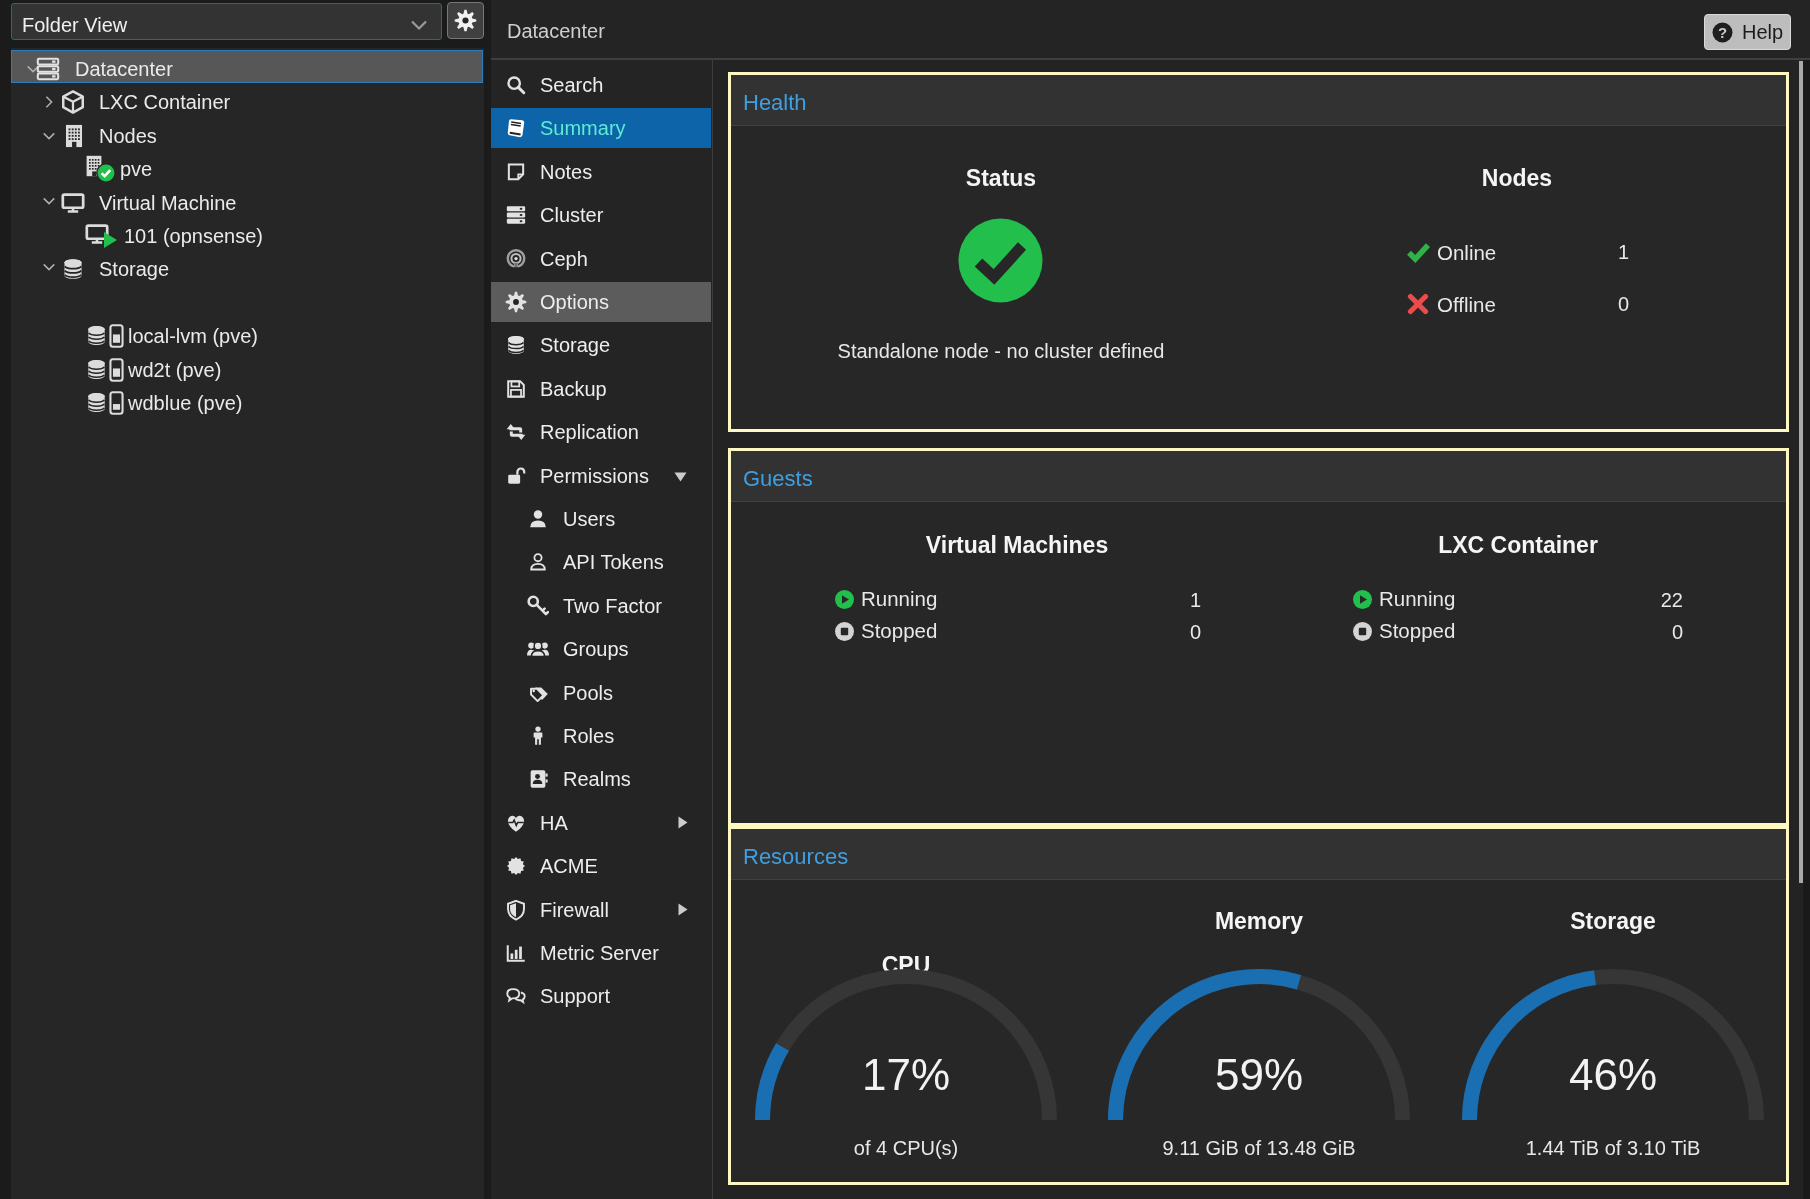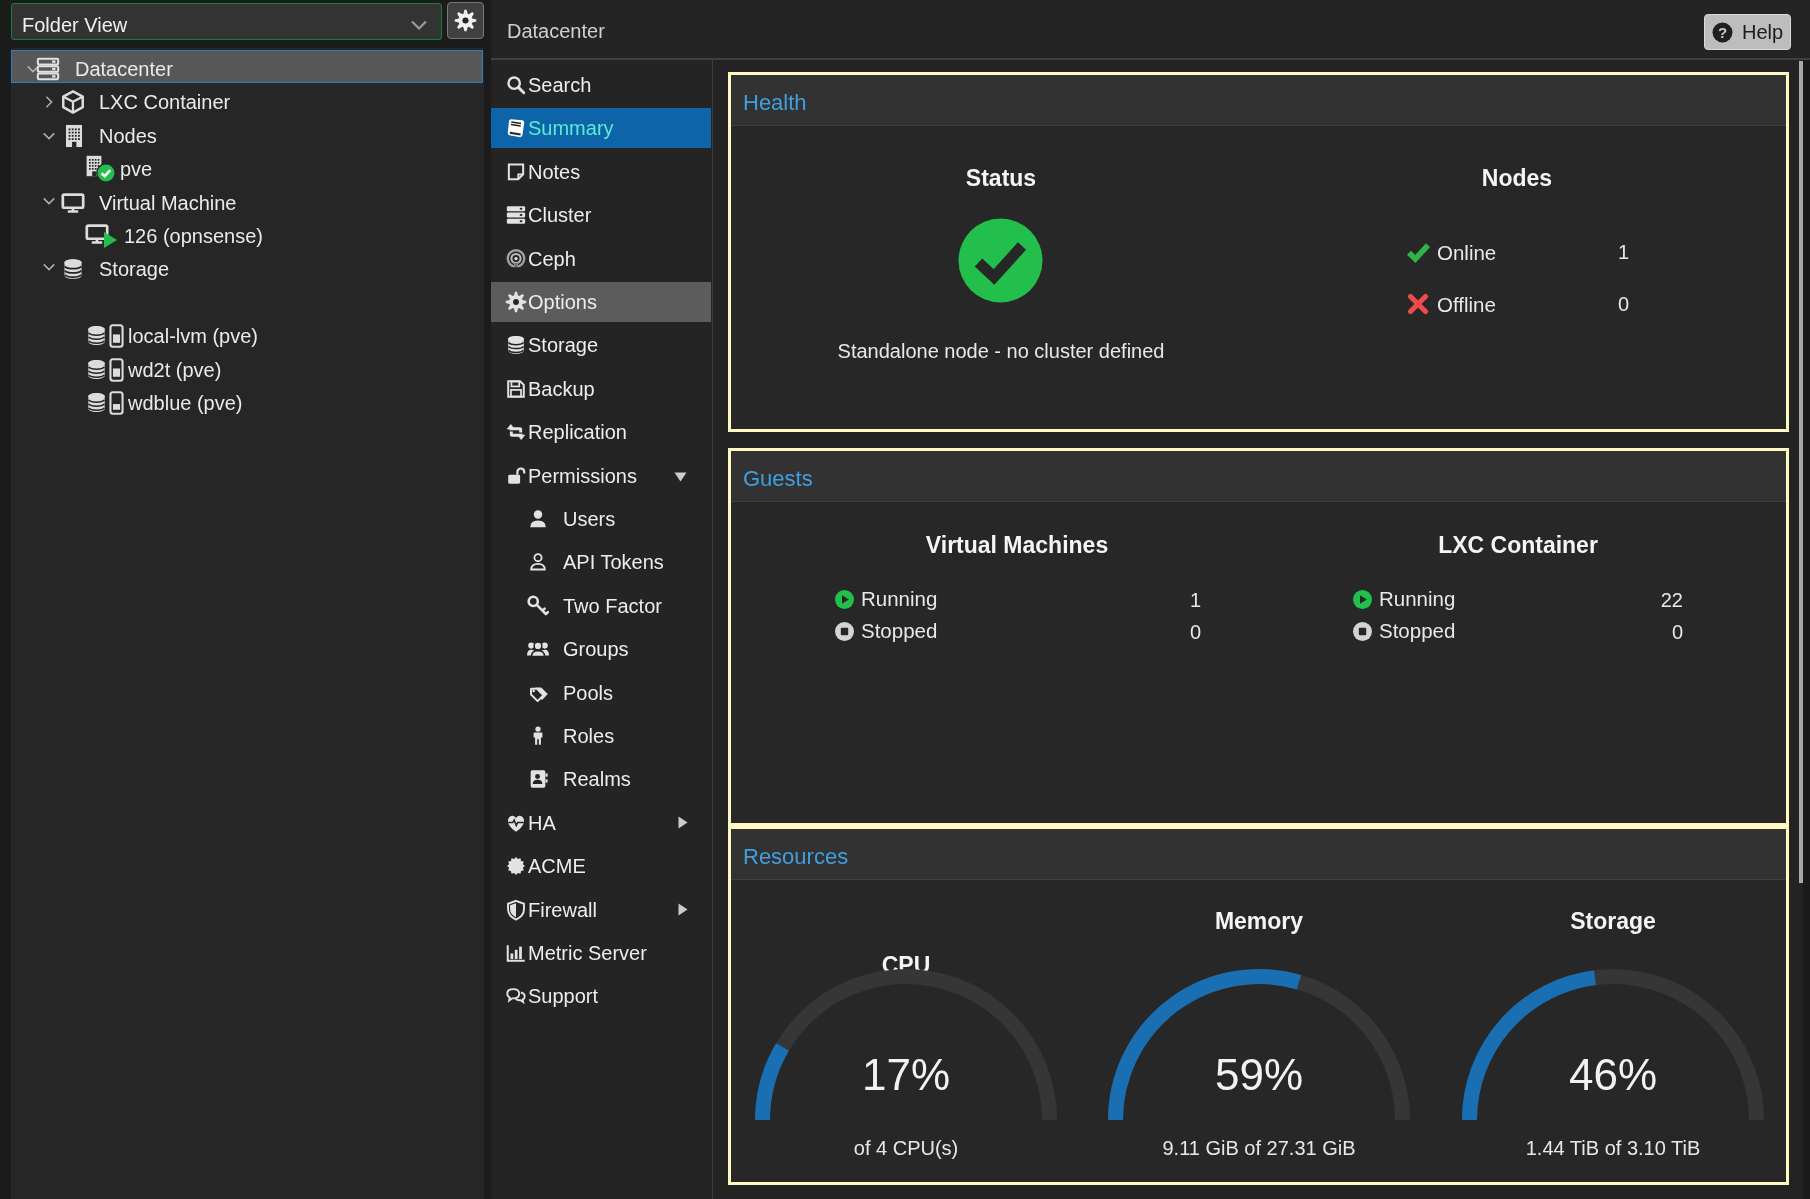--- a/index.html
+++ b/index.html
@@ -4,21 +4,21 @@
 html,body{width:1810px;height:1199px;overflow:hidden;background:#1b1b1b;font-family:"Liberation Sans",sans-serif}
 .ab{position:absolute}
 #combo{left:11px;top:3px;width:431px;height:37px;background:#333333;border:1px solid #15803d;border-radius:3px;color:#f0f0f0;font-size:20px;line-height:42px;padding-left:10px}
 #gear{left:447px;top:2px;width:37px;height:37px;background:#404040;border:1px solid #787878;border-radius:4px}
 #tree{left:11px;top:48px;width:473px;height:1151px;background:#262626}
 .trow{position:absolute;left:0;width:473px;height:34px;color:#eaeaea;font-size:20px}
 .trow span{position:absolute;line-height:38px;white-space:nowrap}
 #topbar{left:491px;top:0;width:1319px;height:60px;background:#242424;border-bottom:2px solid #3f3f3f;color:#cfcfcf;font-size:20px;line-height:63px}
 #nav{left:491px;top:60px;width:221px;height:1139px;background:#242424}
 .ni{position:absolute;left:0;width:220px;height:40px;color:#ededed;font-size:20px;line-height:40px}
-.ni .lbl{position:absolute;left:37px;white-space:nowrap}
+.ni .lbl{position:absolute;left:49px;white-space:nowrap}
 .ni.sub .lbl{left:72px}
 .nisel{background:#0d64a8;color:#5eead4}
 .nihov{background:#5c5c5c}
 #content{left:713px;top:60px;width:1097px;height:1139px;background:#232323}
 .panel{position:absolute;border:3px solid #fef9c3;background:#272727}
 .phead{height:51px;background:#323232;border-bottom:1px solid #404040;color:#3f9fe0;font-size:22px;line-height:55px;padding-left:12px}
 .h3{position:absolute;transform:translateX(-50%);font-size:23px;font-weight:bold;color:#f5f5f5;white-space:nowrap}
 .ctr{position:absolute;transform:translateX(-50%);font-size:20px;color:#e8e8e8;white-space:nowrap}
 .lab{position:absolute;font-size:20.5px;color:#e8e8e8;white-space:nowrap}
 .val{position:absolute;transform:translateX(-100%);font-size:20px;color:#e8e8e8}
@@ -126,21 +126,21 @@
       <span style="left:88px">Virtual Machine</span>
     </div>
 <div class="trow" style="top:169.0px">
       <svg class="ab" style="left:73px;top:4px;color:#dcdcdc" width="26" height="26" viewBox="0 0 24 24">
         <rect x="2.6" y="4.2" width="18.8" height="12.2" rx="1.4" fill="none" stroke="currentColor" stroke-width="2.5"></rect>
         <path d="M12 16.5 V19.3 M7.2 19.8 H16.8" stroke="currentColor" stroke-width="2.4"></path>
       </svg>
       <svg class="ab" style="left:92px;top:14px" width="15" height="18" viewBox="0 0 15 18">
         <path d="M1 1 L14 9 L1 17 Z" fill="#23bf4c"></path>
       </svg>
-      <span style="left:113px">126 (opnsense)</span>
+      <span style="left:113px">101 (opnsense)</span>
     </div>
 <div class="trow" style="top:202.4px">
       <svg class="ab" style="left:29px;top:8px;color:#b0b0b0" width="18" height="18" viewBox="0 0 24 24">
         <path d="M5 8.5 L12 15.5 L19 8.5" stroke="currentColor" stroke-width="2" fill="none"></path>
       </svg>
       <svg class="ab" style="left:50px;top:7px;color:#dcdcdc" width="24" height="24" viewBox="0 0 24 24">
         <path d="M3.5 5.6 C3.5 3.6 7.3 2.2 12 2.2 S20.5 3.6 20.5 5.6 V18.4 C20.5 20.4 16.7 21.8 12 21.8 S3.5 20.4 3.5 18.4 Z" fill="currentColor"></path>
         <path d="M3.8 9.4 C5 10.8 8.2 11.7 12 11.7 S19 10.8 20.2 9.4 M3.8 13.6 C5 15 8.2 15.9 12 15.9 S19 15 20.2 13.6 M3.8 17.8 C5 19.2 8.2 20.1 12 20.1 S19 19.2 20.2 17.8" stroke="#242424" stroke-width="1.7" fill="none"></path>
         <ellipse cx="12" cy="5.8" rx="8.5" ry="3.1" fill="currentColor"></ellipse>
         <ellipse cx="12" cy="5.4" rx="8.5" ry="3" fill="currentColor" stroke="#242424" stroke-width="0"></ellipse>
@@ -448,15 +448,15 @@
     <path d="M16.5 152 A143.5 143.5 0 0 1 200.0 14.2" stroke="#1a6eb2" stroke-width="15" fill="none"></path>
   </svg>
 <svg class="ab" style="left:1453px;top:968px" width="320" height="160" viewBox="0 0 320 160">
     <path d="M16.5 152 A143.5 143.5 0 0 1 303.5 152" stroke="#363636" stroke-width="15" fill="none"></path>
     <path d="M16.5 152 A143.5 143.5 0 0 1 142.0 9.6" stroke="#1a6eb2" stroke-width="15" fill="none"></path>
   </svg>
 <div class="pct" style="left:906px;top:1050px">17%</div>
 <div class="pct" style="left:1259px;top:1050px">59%</div>
 <div class="pct" style="left:1613px;top:1050px">46%</div>
 <div class="ctr" style="left:906px;top:1137px">of 4 CPU(s)</div>
-<div class="ctr" style="left:1259px;top:1137px">9.11 GiB of 27.31 GiB</div>
+<div class="ctr" style="left:1259px;top:1137px">9.11 GiB of 13.48 GiB</div>
 <div class="ctr" style="left:1613px;top:1137px">1.44 TiB of 3.10 TiB</div>
 <div class="ab" style="left:1798.5px;top:61px;width:4.5px;height:822px;background:#a9a9a9"></div>
 <div class="ab" style="left:1803px;top:60px;width:7px;height:1139px;background:#1a1a1a"></div>
 </body></html>

